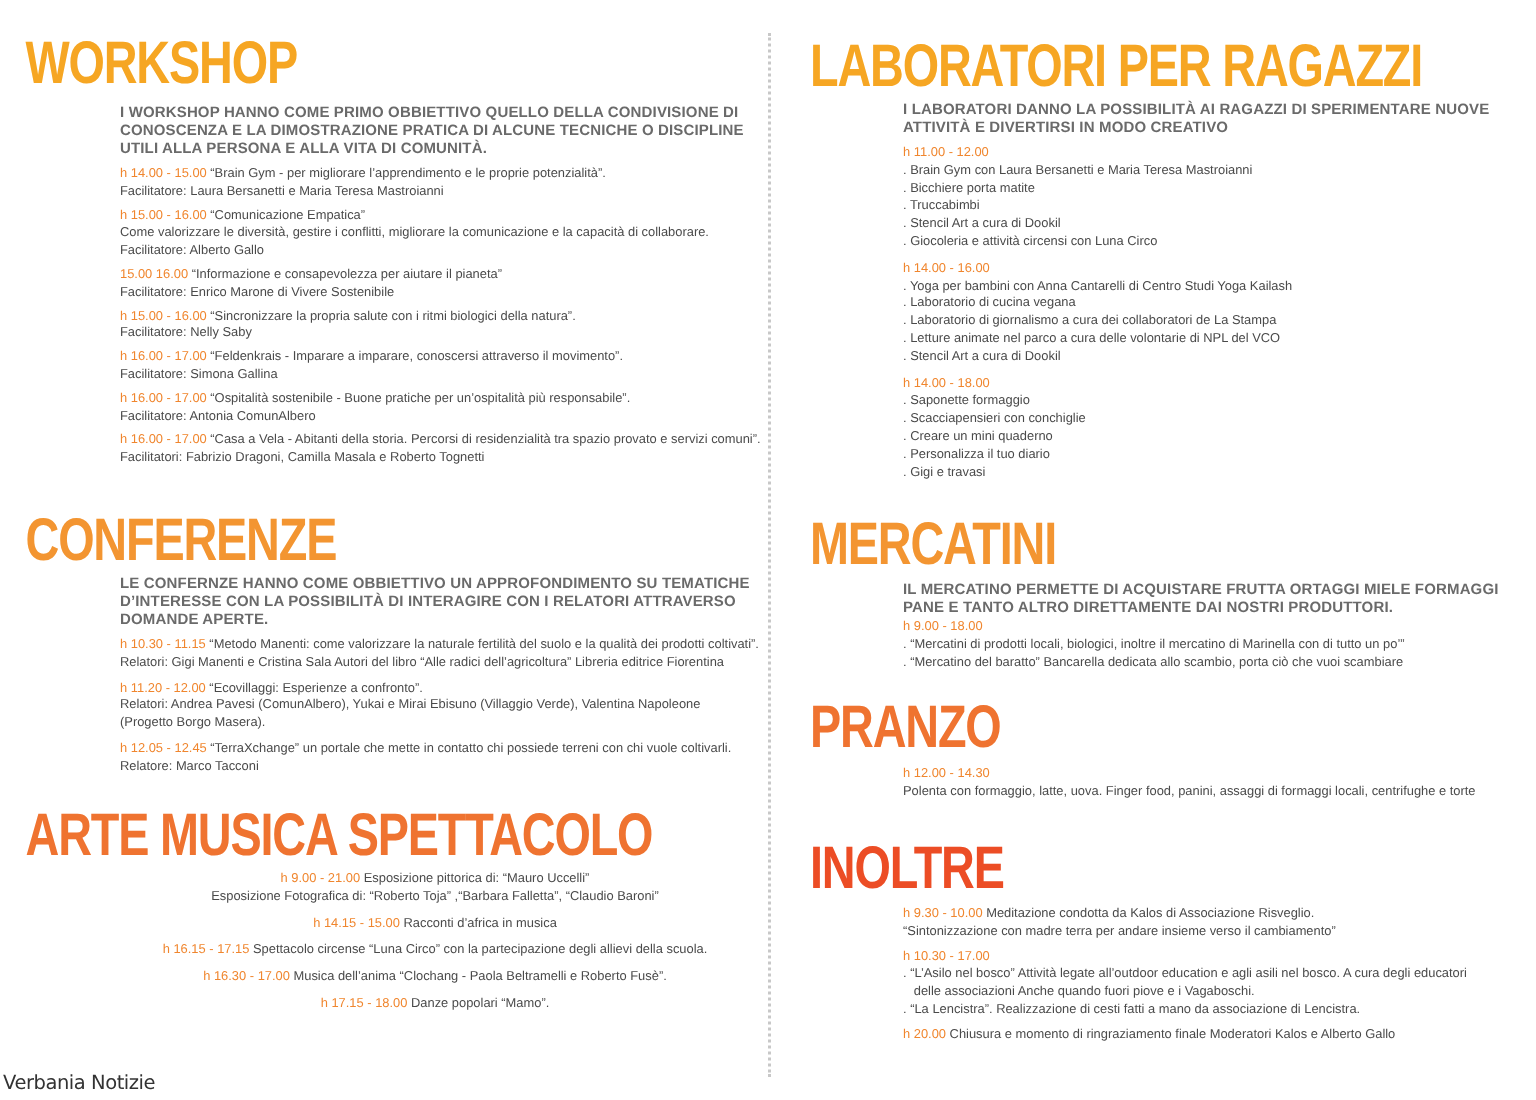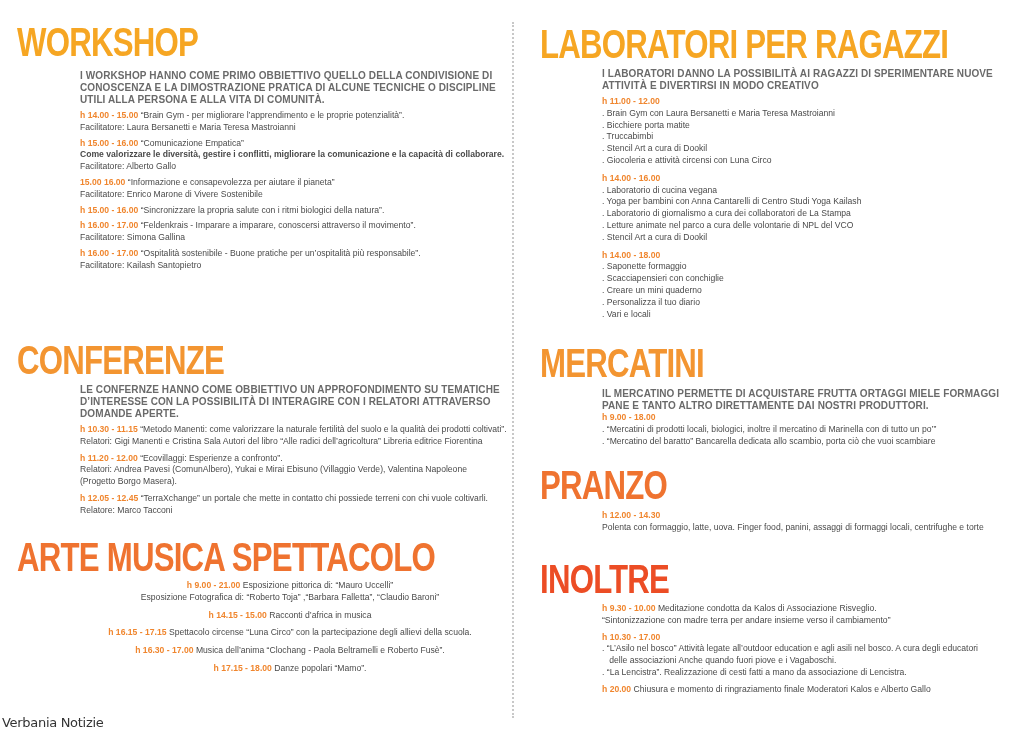--- a/index.html
+++ b/index.html
@@ -12,21 +12,21 @@
              border-left:2px dotted #c8c8c8; }
   .section { position:absolute; }
   .heading { font-family:"Liberation Sans", sans-serif; font-weight:bold;
              font-size:40px; line-height:40px; letter-spacing:-1px;
              transform:scaleX(0.78); transform-origin:left top;
              white-space:nowrap; margin:0; }
   .body { position:absolute; }
   .intro { font-weight:bold; font-size:10px; line-height:12px; color:#6a6a6a;
            margin:0 0 4px 0; text-transform:uppercase; letter-spacing:0.1px; }
   .entry { font-size:8.6px; line-height:11.8px; margin-bottom:4px; color:#4a4a4a; white-space:nowrap; }
-  .time { color:#f0862e; font-weight:bold; }
+  .time { color:#f0862e; font-weight:normal; }
   .line { display:block; }
   .bullet { display:block; }
   .footer { position:absolute; left:2px; top:715px; font-family:"DejaVu Sans", sans-serif;
             font-size:13px; color:#333; letter-spacing:-0.3px; }
 </style>
 </head>
 <body>
 
 <div class="divider"></div>
 
@@ -37,37 +37,42 @@
   </div>
   <div class="body" style="left:80px; top:70px; width:420px;">
     <p class="intro">I WORKSHOP HANNO COME PRIMO OBBIETTIVO QUELLO DELLA CONDIVISIONE DI CONOSCENZA E LA DIMOSTRAZIONE PRATICA DI ALCUNE TECNICHE O DISCIPLINE UTILI ALLA PERSONA E ALLA VITA DI COMUNITÀ.</p>
     <div id="workshop-entries">
         <div class="entry">
           <span class="line"><span class="time">h 14.00 - 15.00</span><span> “Brain Gym - per migliorare l’apprendimento e le proprie potenzialità”.</span></span>
           <span class="line" style="white-space: pre;">Facilitatore: Laura Bersanetti e Maria Teresa Mastroianni</span>
         </div>
         <div class="entry">
           <span class="line"><span class="time">h 15.00 - 16.00</span><span> “Comunicazione Empatica”</span></span>
-          <span class="line" style="white-space: pre; font-weight: bold;">Come valorizzare le diversità, gestire i conflitti, migliorare la comunicazione e la capacità di collaborare.</span>
+          <span class="line" style="white-space: pre;">Come valorizzare le diversità, gestire i conflitti, migliorare la comunicazione e la capacità di collaborare.</span>
           <span class="line" style="white-space: pre;">Facilitatore: Alberto Gallo</span>
         </div>
         <div class="entry">
           <span class="line"><span class="time">15.00 16.00</span><span> “Informazione e consapevolezza per aiutare il pianeta”</span></span>
           <span class="line" style="white-space: pre;">Facilitatore: Enrico Marone di Vivere Sostenibile</span>
         </div>
         <div class="entry">
           <span class="line"><span class="time">h 15.00 - 16.00</span><span> “Sincronizzare la propria salute con i ritmi biologici della natura”.</span></span>
+          <span class="line" style="white-space: pre;">Facilitatore: Nelly Saby</span>
         </div>
         <div class="entry">
           <span class="line"><span class="time">h 16.00 - 17.00</span><span> “Feldenkrais - Imparare a imparare, conoscersi attraverso il movimento”.</span></span>
           <span class="line" style="white-space: pre;">Facilitatore: Simona Gallina</span>
         </div>
         <div class="entry">
           <span class="line"><span class="time">h 16.00 - 17.00</span><span> “Ospitalità sostenibile - Buone pratiche per un’ospitalità più responsabile”.</span></span>
-          <span class="line" style="white-space: pre;">Facilitatore: Kailash Santopietro</span>
+          <span class="line" style="white-space: pre;">Facilitatore: Antonia ComunAlbero</span>
+        </div>
+        <div class="entry">
+          <span class="line"><span class="time">h 16.00 - 17.00</span><span> “Casa a Vela - Abitanti della storia. Percorsi di residenzialità tra spazio provato e servizi comuni”.</span></span>
+          <span class="line" style="white-space: pre;">Facilitatori: Fabrizio Dragoni, Camilla Masala e Roberto Tognetti</span>
         </div>
       </div>
   </div>
 
   <div class="section" style="left:17px; top:340px;">
     <h2 class="heading" style="color:#f39531;">CONFERENZE</h2>
   </div>
   <div class="body" style="left:80px; top:384px; width:420px;">
     <p class="intro">LE CONFERNZE HANNO COME OBBIETTIVO UN APPROFONDIMENTO SU TEMATICHE D’INTERESSE CON LA POSSIBILITà DI INTERAGIRE CON I RELATORI ATTRAVERSO DOMANDE APERTE.</p>
     <div id="conferenze-entries">
@@ -123,33 +128,33 @@
         <div class="entry" style="margin-bottom: 6px;">
           <span class="time line">h 11.00 - 12.00</span>
           <span class="bullet">. Brain Gym con Laura Bersanetti e Maria Teresa Mastroianni</span>
           <span class="bullet">. Bicchiere porta matite</span>
           <span class="bullet">. Truccabimbi</span>
           <span class="bullet">. Stencil Art a cura di Dookil</span>
           <span class="bullet">. Giocoleria e attività circensi con Luna Circo</span>
         </div>
         <div class="entry" style="margin-bottom: 6px;">
           <span class="time line">h 14.00 - 16.00</span>
+          <span class="bullet">. Yoga per bambini con Anna Cantarelli di Centro Studi Yoga Kailash</span>
           <span class="bullet">. Laboratorio di cucina vegana</span>
-          <span class="bullet">. Yoga per bambini con Anna Cantarelli di Centro Studi Yoga Kailash</span>
           <span class="bullet">. Laboratorio di giornalismo a cura dei collaboratori de La Stampa</span>
           <span class="bullet">. Letture animate nel parco a cura delle volontarie di NPL del VCO</span>
           <span class="bullet">. Stencil Art a cura di Dookil</span>
         </div>
         <div class="entry" style="margin-bottom: 6px;">
           <span class="time line">h 14.00 - 18.00</span>
           <span class="bullet">. Saponette formaggio</span>
           <span class="bullet">. Scacciapensieri con conchiglie</span>
           <span class="bullet">. Creare un mini quaderno</span>
           <span class="bullet">. Personalizza il tuo diario</span>
-          <span class="bullet">. Vari e locali</span>
+          <span class="bullet">. Gigi e travasi</span>
         </div>
       </div>
   </div>
 
   <div class="section" style="left:26px; top:343px;">
     <h2 class="heading" style="color:#f39531;">MERCATINI</h2>
   </div>
   <div class="body" style="left:88px; top:388px; width:410px;">
     <p class="intro" style="margin-bottom:0;">IL MERCATINO PERMETTE DI  ACQUISTARE FRUTTA ORTAGGI MIELE FORMAGGI PANE E TANTO ALTRO DIRETTAMENTE DAI NOSTRI PRODUTTORI.</p>
     <div class="entry" style="margin-bottom:16px;">

